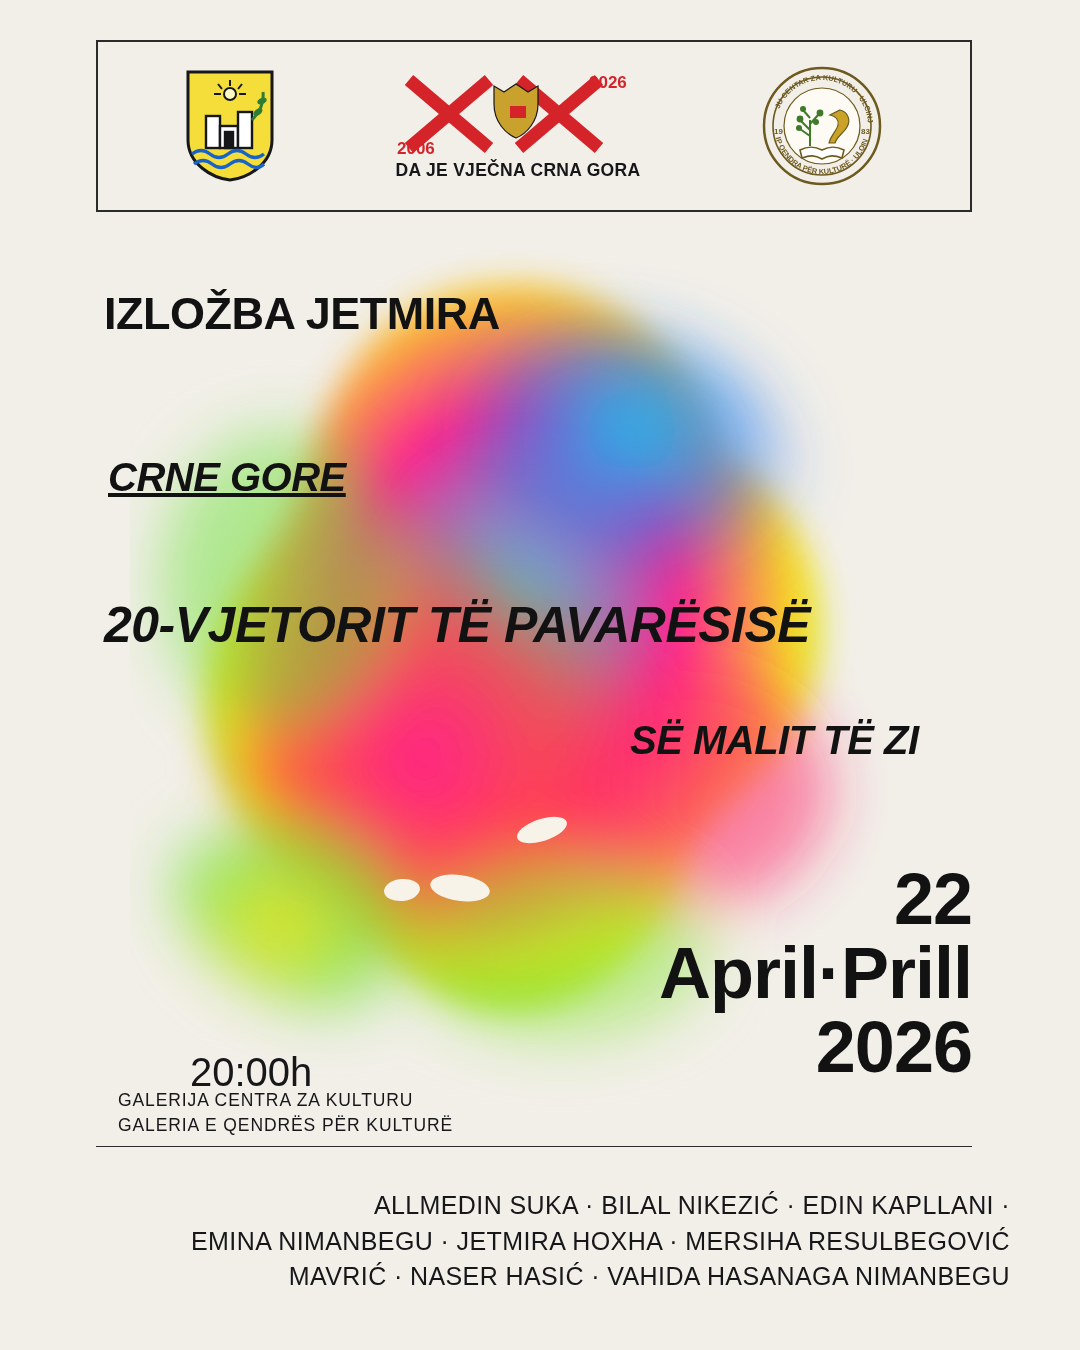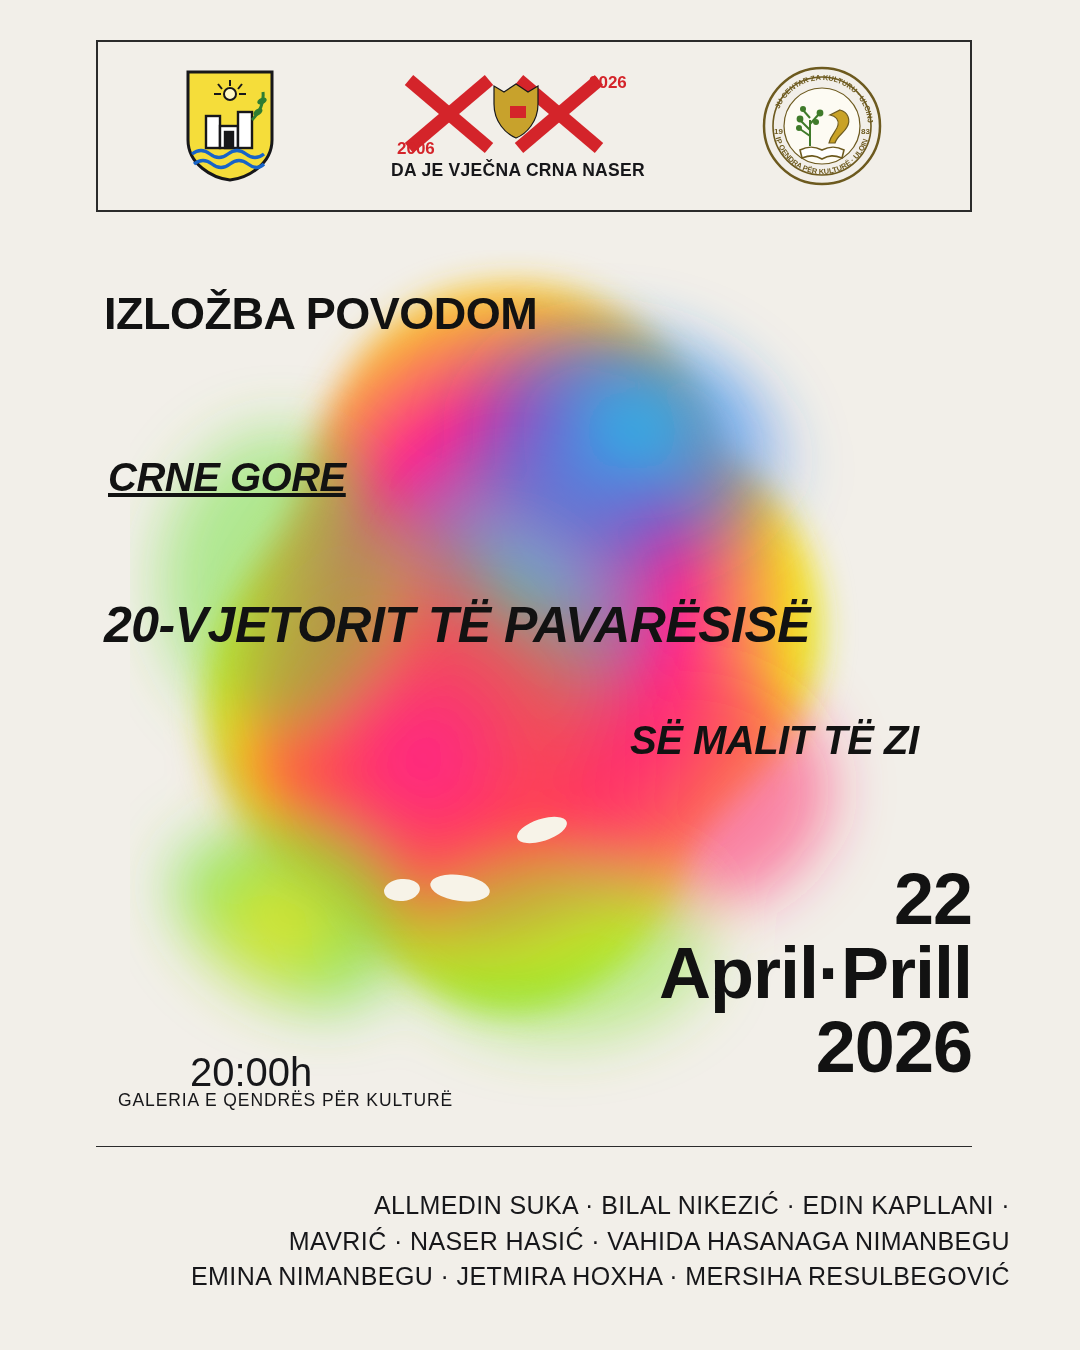--- a/index.html
+++ b/index.html
@@ -236,21 +236,21 @@
             <path d="M111 20 l12 -8 l12 8 l10 -6 v18 c0 18 -12 30 -22 34 c-10 -4 -22 -16 -22 -34 v-18 z"></path>
           </g>
           <g fill="#d4242a">
             <path d="M117 34 h16 v12 h-16 z"></path>
           </g>
 
           <text x="4" y="82" font-family="Liberation Sans, sans-serif" font-size="17" font-weight="bold" fill="#d4242a">2006</text>
           <text x="196" y="16" font-family="Liberation Sans, sans-serif" font-size="17" font-weight="bold" fill="#d4242a">2026</text>
         </svg>
       </div>
-      <div class="line1">DA JE VJEČNA CRNA NASER</div>
+      <div class="line1">DA JE VJEČNA CRNA GORA</div>
     </div>
 
     <div class="seal">
       <svg width="124" height="124" viewBox="0 0 124 124">
         <defs>
           <path id="arcTop" d="M16 62 a46 46 0 0 1 92 0"></path>
           <path id="arcBottom" d="M14 62 a48 48 0 0 0 96 0"></path>
         </defs>
         <circle cx="62" cy="62" r="58" fill="#f2efe9" stroke="#6d5a1f" stroke-width="2.5"></circle>
         <circle cx="62" cy="62" r="49" fill="none" stroke="#6d5a1f" stroke-width="1.6"></circle>
@@ -336,38 +336,39 @@
 
       <g fill="#f7f3e8">
         <ellipse cx="412" cy="580" rx="26" ry="11" transform="rotate(-18 412 580)"></ellipse>
         <ellipse cx="330" cy="638" rx="30" ry="13" transform="rotate(8 330 638)"></ellipse>
         <ellipse cx="272" cy="640" rx="18" ry="11" transform="rotate(-6 272 640)"></ellipse>
       </g>
     </svg>
   </div>
 
   <div class="headline">
-    <div class="hl hl-sr1">IZLOŽBA POVODOM</div>
+    <div class="hl hl-sr1">IZLOŽBA JETMIRA</div>
     <div class="hl it hl-sr3">CRNE GORE</div>
 
     <div class="hl it hl-al2">20-VJETORIT TË PAVARËSISË</div>
     <div class="hl it hl-al3">SË MALIT TË ZI</div>
   </div>
 
   <div class="date-block">
     <div>22</div>
     <div>April·Prill</div>
     <div>2026</div>
   </div>
 
   <div class="time">20:00h</div>
   <div class="venue">
+    <div>GALERIJA CENTRA ZA KULTURU</div>
     <div>GALERIA E QENDRËS PËR KULTURË</div>
   </div>
 
   <div class="divider"></div>
   <div class="artists">
     <div>ALLMEDIN SUKA · BILAL NIKEZIĆ · EDIN KAPLLANI ·</div>
+    <div>EMINA NIMANBEGU · JETMIRA HOXHA · MERSIHA RESULBEGOVIĆ</div>
     <div>MAVRIĆ · NASER HASIĆ · VAHIDA HASANAGA NIMANBEGU</div>
-    <div>EMINA NIMANBEGU · JETMIRA HOXHA · MERSIHA RESULBEGOVIĆ</div>
   </div>
 
 </div>
 
 </body></html>

